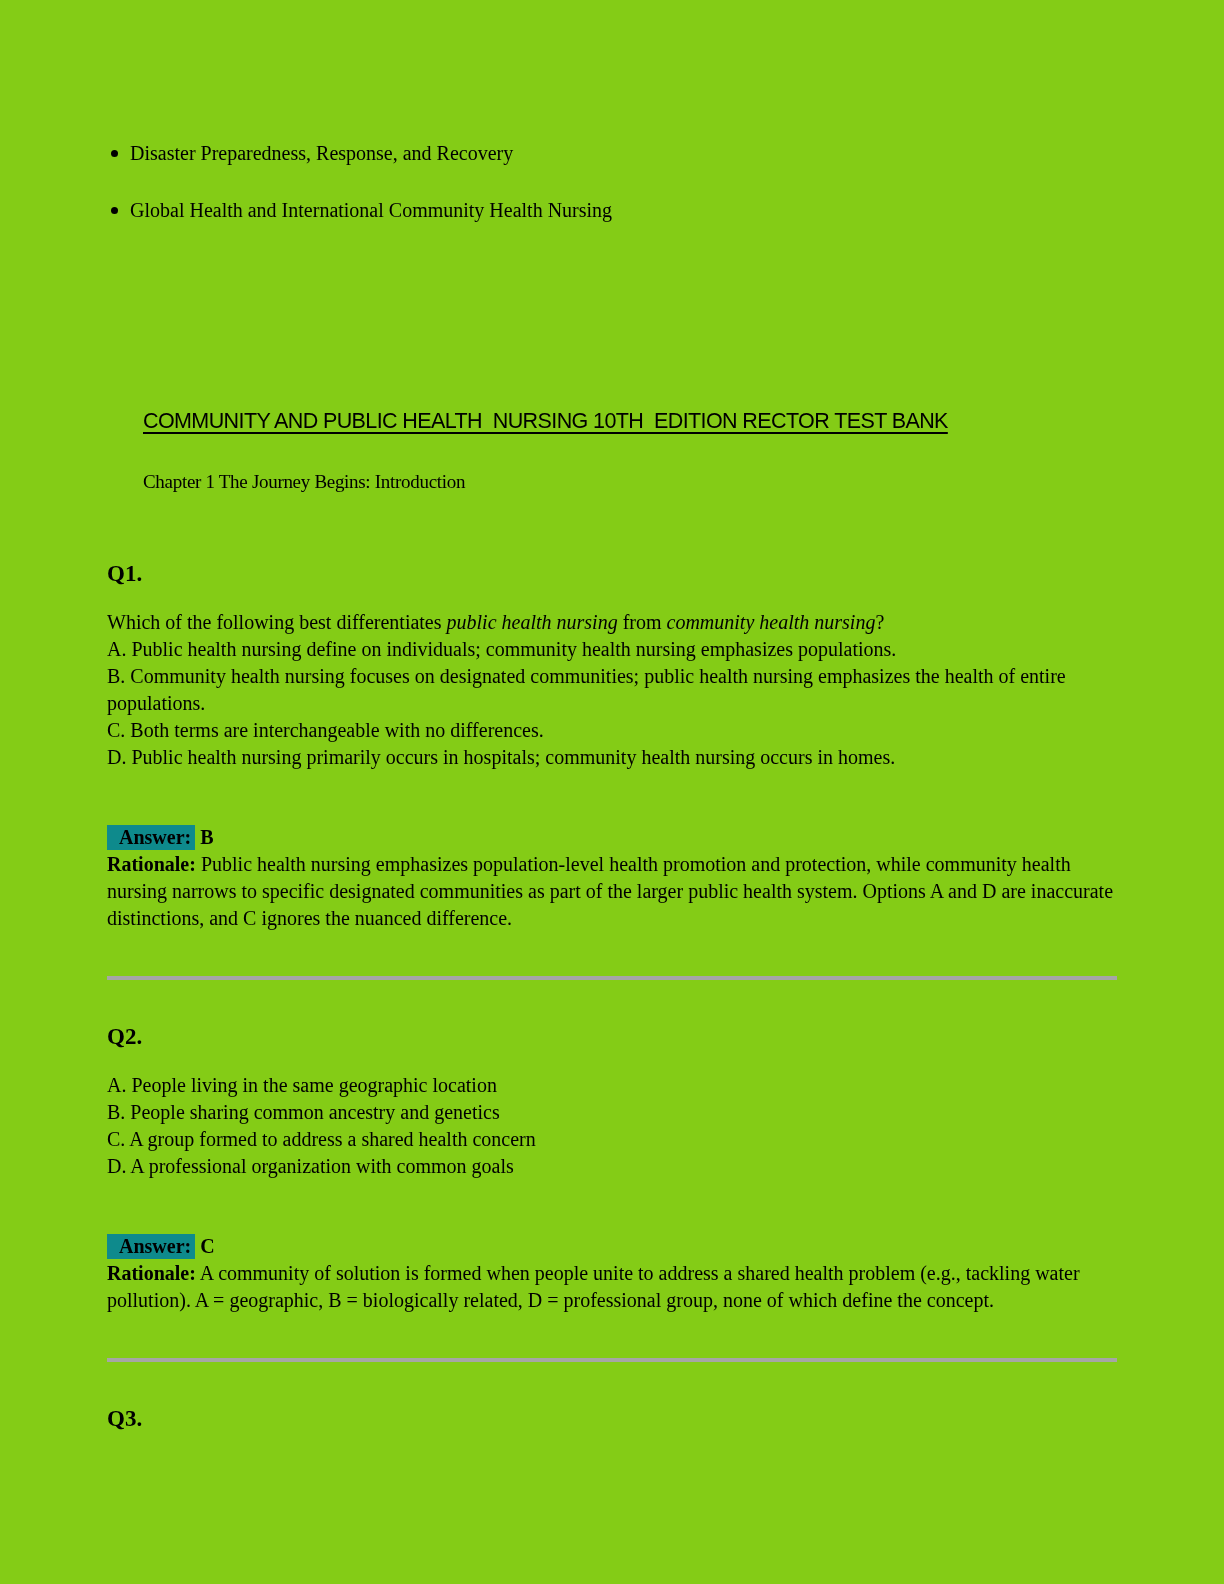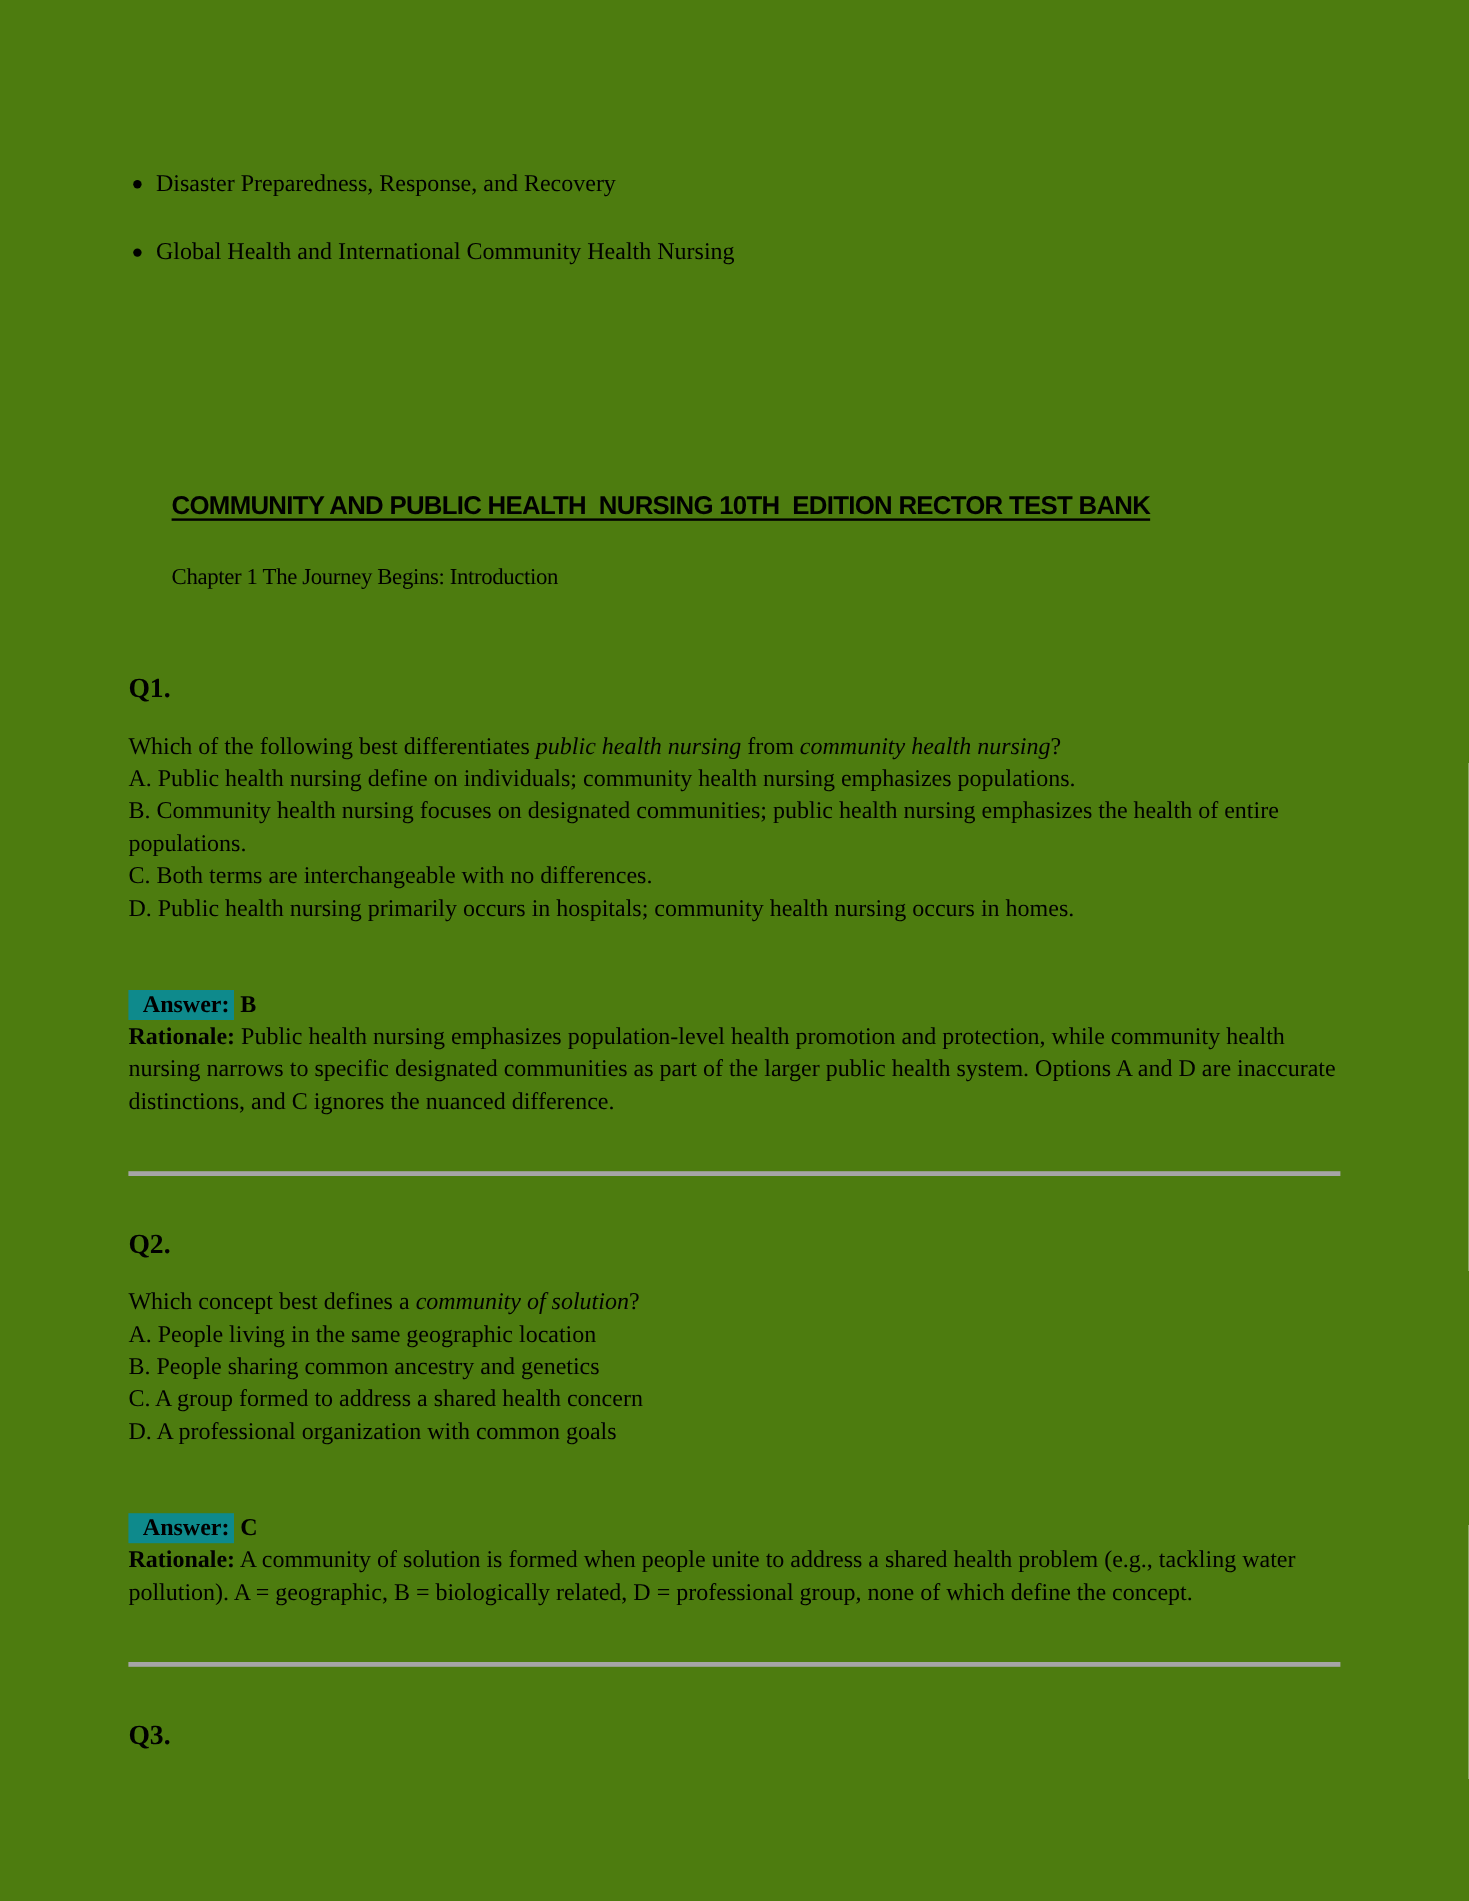--- a/index.html
+++ b/index.html
@@ -2,21 +2,21 @@
 <html style="--hl: #0e8a8c; --div: #a6a6a6;"><head>
 <meta charset="utf-8">
 <style>
   * { margin: 0; padding: 0; box-sizing: border-box; }
   html, body { background: #ffffff; }
   .page {
     position: relative;
     width: 1224px;
     height: 1584px;
     margin: 0 auto;
-    background: #4d7c0f;
+    background: #84cc16;
     color: #000000;
     font-family: "Liberation Serif", serif;
     overflow: hidden;
   }
   .content {
     padding: 140px 107px 0 107px;
   }
   
   .bullet-list {
     list-style: none;
@@ -38,21 +38,21 @@
     background: #000;
   }
   
   .title-block {
     margin-top: 183px;
     margin-left: 36px;
   }
   .doc-title {
     font-family: "Liberation Sans", sans-serif;
     font-size: 21.5px;
-    font-weight: bold;
+    font-weight: normal;
     letter-spacing: -0.6px;
     line-height: 28px;
     text-decoration: underline;
     text-decoration-thickness: 2px;
     text-underline-offset: 4px;
     white-space: pre-wrap;
   }
   .chapter {
     font-family: Liberation Serif, serif;
     font-size: 19px;
@@ -125,21 +125,20 @@
           </div>
           <div class="answer-block">
             <div><span class="answer-hl">Answer:</span><span class="answer-letter"> B</span></div>
             <div class="rationale"><span class="rat-label">Rationale:</span><span> Public health nursing emphasizes population-level health promotion and protection, while community health nursing narrows to specific designated communities as part of the larger public health system. Options A and D are inaccurate distinctions, and C ignores the nuanced difference.</span></div>
           </div>
         </div>
         <div class="divider"></div>
         <div class="q-block">
           <div class="q-number">Q2.</div>
           <div class="q-body">
-            <span class="q-line"><span>Which concept best defines a </span><em>community of solution</em><span>?</span></span>
             <span class="q-line">A. People living in the same geographic location</span>
             <span class="q-line">B. People sharing common ancestry and genetics</span>
             <span class="q-line">C. A group formed to address a shared health concern</span>
             <span class="q-line">D. A professional organization with common goals</span>
           </div>
           <div class="answer-block">
             <div><span class="answer-hl">Answer:</span><span class="answer-letter"> C</span></div>
             <div class="rationale"><span class="rat-label">Rationale:</span><span> A community of solution is formed when people unite to address a shared health problem (e.g., tackling water pollution). A = geographic, B = biologically related, D = professional group, none of which define the concept.</span></div>
           </div>
         </div>

